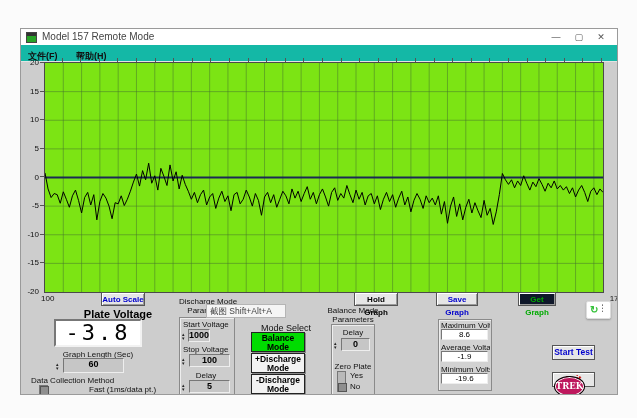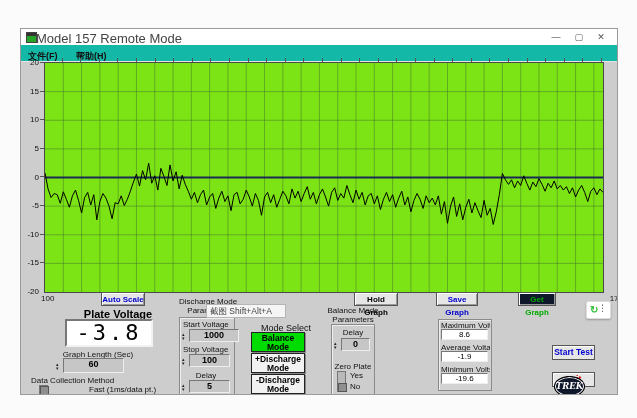--- a/index.html
+++ b/index.html
@@ -3,21 +3,21 @@
 <meta charset="utf-8">
 <style>
   html,body{margin:0;padding:0;}
   body{width:637px;height:418px;position:relative;background:#fbfbfb;
        font-family:"Liberation Sans",sans-serif;overflow:hidden;}
   .window{position:absolute;left:20px;top:28px;width:598px;height:367px;
           background:#cdcdcd;border:1px solid #9a9a9a;box-sizing:border-box;overflow:hidden;}
   .titlebar{position:absolute;left:0;top:0;width:100%;height:16px;background:#ffffff;}
   .title-icon{position:absolute;left:5px;top:3px;width:11px;height:11px;background:#27a327;border:1px solid #444;box-sizing:border-box;}
   .title-icon:before{content:"";position:absolute;left:0;top:0;width:100%;height:3px;background:#333;}
-  .title-text{position:absolute;left:15px;top:2px;font-size:13px;color:#444;white-space:nowrap;}
+  .title-text{position:absolute;left:21px;top:2px;font-size:10px;color:#444;white-space:nowrap;}
   .win-btn{position:absolute;top:0;width:22px;height:16px;text-align:center;font-size:9px;color:#555;line-height:16px;}
   .menubar{position:absolute;left:0;top:16px;width:100%;height:16px;background:#14b8a6;border-bottom:1px solid #e3e3e3;font-weight:bold;}
   .menu-item{display:inline-block;font-size:9px;color:#111;padding:2px 7px 0 7px;}
   .plot-wrap{position:absolute;left:23px;top:33px;width:558px;height:229px;border:1px solid #4a4a4a;box-sizing:content-box;}
   .plot{position:absolute;left:0;top:0;width:558px;height:229px;}
   .tickstrip-top{position:absolute;left:23px;top:29px;width:558px;height:4px;
      background:repeating-linear-gradient(90deg,transparent 0 17.6px,#555 17.6px 18.6px);}
   .tickstrip-left{position:absolute;left:19px;top:33px;width:4px;height:229px;
      background:repeating-linear-gradient(180deg,#555 0 1px,transparent 1px 28.6px);}
   .ylabels{position:absolute;left:0;top:33px;width:18px;height:229px;}
@@ -43,23 +43,23 @@
             line-height:9px;padding-top:1px;box-sizing:border-box;background:#f2f2f2;}
   .small-center{text-align:center;}
   .vslider{position:absolute;width:9px;background:#b9b9b9;border:1px solid #777;box-sizing:border-box;}
   .vslider .knob{position:absolute;left:0;width:7px;height:7px;background:#8f8f8f;border:1px solid #555;}
   .tooltip{position:absolute;left:185px;top:275px;width:80px;height:14px;background:#f5f5f5;
            border:1px solid #b5b5b5;font-size:8.5px;color:#444;line-height:13px;padding-left:3px;
            white-space:nowrap;box-sizing:border-box;z-index:5;}
   .action-btn{position:absolute;left:531px;width:43px;height:15px;background:#e6e6e6;
               border:1px solid #555;box-shadow:inset 1px 1px 0 #fff;
               font-size:8.5px;font-weight:bold;text-align:center;line-height:13px;box-sizing:border-box;}
-  .trek{position:absolute;left:533px;top:347px;width:29px;height:19px;background:#0f172a;border-radius:50%;
+  .trek{position:absolute;left:533px;top:347px;width:29px;height:19px;background:#be185d;border-radius:50%;
         border:1px solid #000;box-shadow:0 0 0 1px #fff inset;color:#fff;text-align:center;
-        font-size:8.5px;font-weight:bold;font-style:italic;line-height:18px;font-family:"DejaVu Serif",serif;}
+        font-size:8.5px;font-weight:bold;line-height:18px;font-family:"DejaVu Serif",serif;}
   .float-tool{position:absolute;left:565px;top:272px;width:23px;height:16px;background:#fff;
               border:1px solid #ddd;border-radius:2px;box-shadow:0 1px 2px rgba(0,0,0,.25);z-index:6;}
   .float-tool .glyph{position:absolute;left:3px;top:2px;font-size:10px;line-height:11px;color:#35c13a;font-weight:bold;}
   .float-tool .dots{position:absolute;right:3px;top:1px;font-size:9px;color:#333;}
   .clip-label{overflow:hidden;white-space:nowrap;}
 </style>
 </head>
 <body>
 
 <div class="window">
@@ -141,21 +141,21 @@
   <div class="gbtn" style="left:497px;width:38px;color:#00ab00;background:#0f172a;">Get Graph</div>
 
   <div class="tooltip">截图 Shift+Alt+A</div>
 
   <div class="float-tool">
     <span class="glyph">↻</span>
     <span class="dots">⋮</span>
   </div>
 
   <div class="bold-label" style="left:38px;top:279px;width:118px;">Plate Voltage</div>
-  <div class="display" style="left:33px;top:290px;width:88px;height:28px;margin-left:11px;">
+  <div class="display" style="left:33px;top:290px;width:88px;height:28px;">
     <span class="seg">-3.8</span>
   </div>
   <div class="panel-label small-center" style="left:32px;top:321px;width:90px;">Graph Length (Sec)</div>
   <div class="spin" style="left:35px;top:329px;width:68px;height:15px;">
     <div class="spin-arrows">
         <span>▴</span>
         <span>▾</span>
       </div>
     <div class="spin-box">60</div>
   </div>
@@ -163,21 +163,21 @@
   <div class="vslider" style="left:18px;top:356px;height:11px;">
     <div class="knob" style="top:0;"></div>
   </div>
   <div class="panel-label" style="left:68px;top:356px;">Fast (1ms/data pt.)</div>
   <div class="panel-label clip-label" style="left:68px;top:364px;height:3px;">Normal (10ms/data pt.)</div>
 
   <div class="panel-label small-center" style="left:152px;top:268px;width:70px;">Discharge Mode</div>
   <div class="panel-label small-center" style="left:152px;top:277px;width:70px;">Parameters</div>
   <div class="groupbox" style="left:158px;top:288px;width:56px;height:79px;"></div>
   <div class="panel-label" style="left:162px;top:291px;">Start Voltage</div>
-  <div class="spin" style="left:161px;top:300px;width:57px;height:13px;">
+  <div class="spin" style="left:161px;top:300px;width:28px;height:13px;">
     <div class="spin-arrows">
         <span>▴</span>
         <span>▾</span>
       </div>
     <div class="spin-box">1000</div>
   </div>
   <div class="panel-label" style="left:162px;top:316px;">Stop Voltage</div>
   <div class="spin" style="left:161px;top:325px;width:48px;height:13px;">
     <div class="spin-arrows">
         <span>▴</span>

